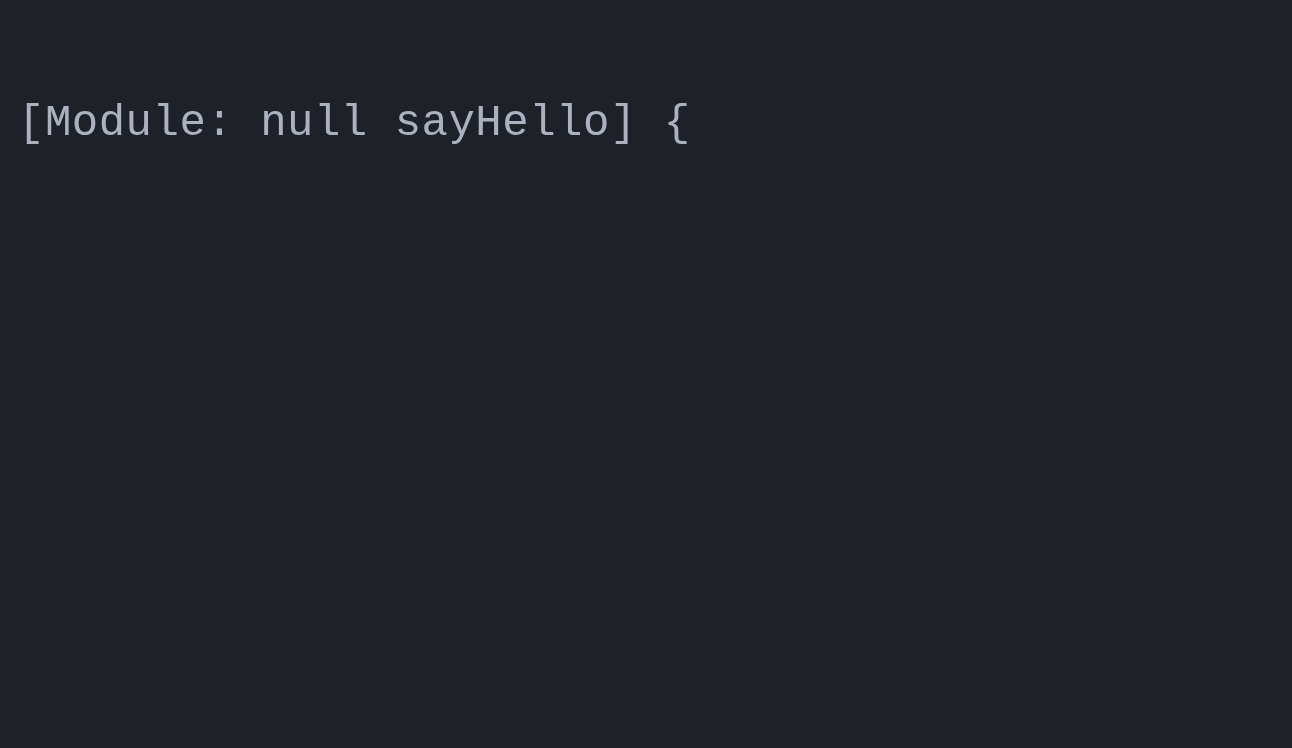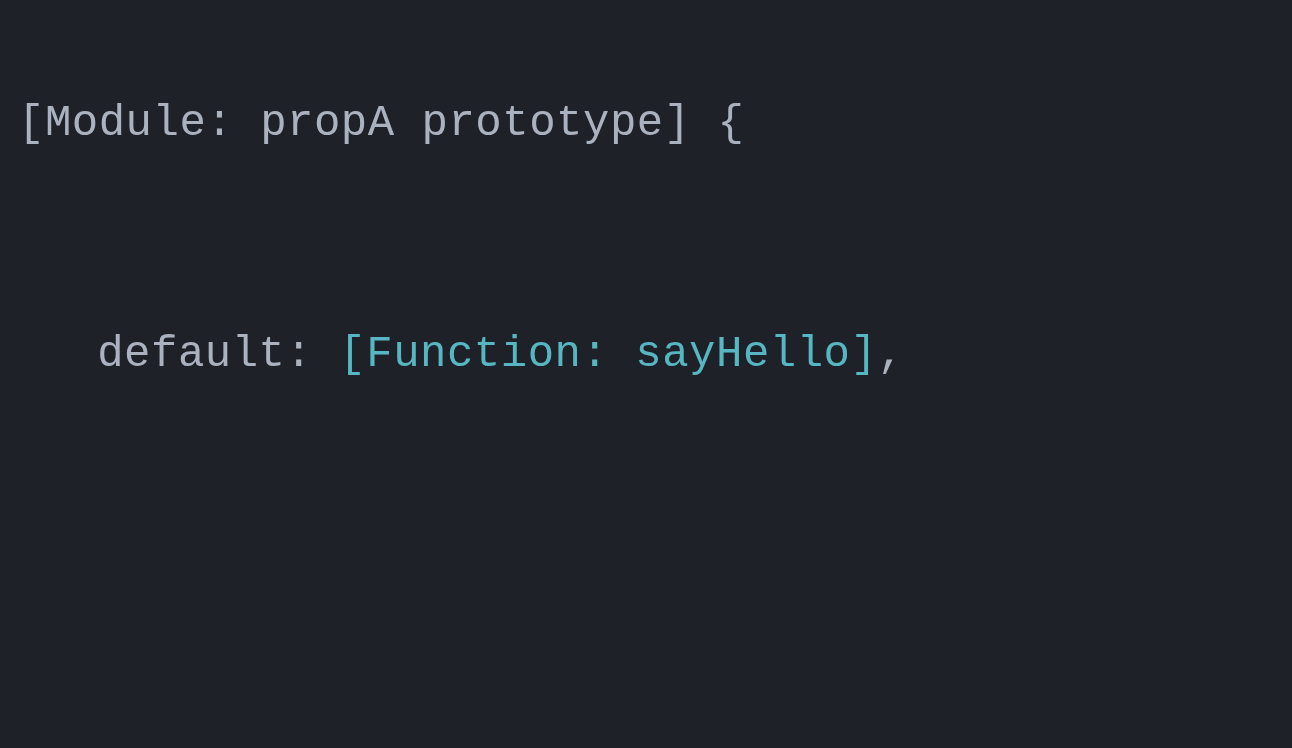--- a/index.html
+++ b/index.html
@@ -44,24 +44,23 @@
       color: #98c379;
     }
     .punct {
       color: #abb2bf;
     }
   </style>
 </head>
 <body>
 
 <div class="code-block">
-  <span class="line"><span class="obj-tag">[Module: propA prototype] {</span></span>
+  <span class="line"><span class="obj-tag">[Module: null sayHello] {</span></span>
   <span class="gap"></span>
 
-  <span class="line indent"><span class="key">default</span><span class="punct">: </span><span class="func">[Function: sayHello]</span><span class="punct">,</span></span>
   <span class="gap"></span>
 
   <span class="gap"></span>
 
   
   <span class="gap"></span>
 
   
   <span class="gap"></span>
 

